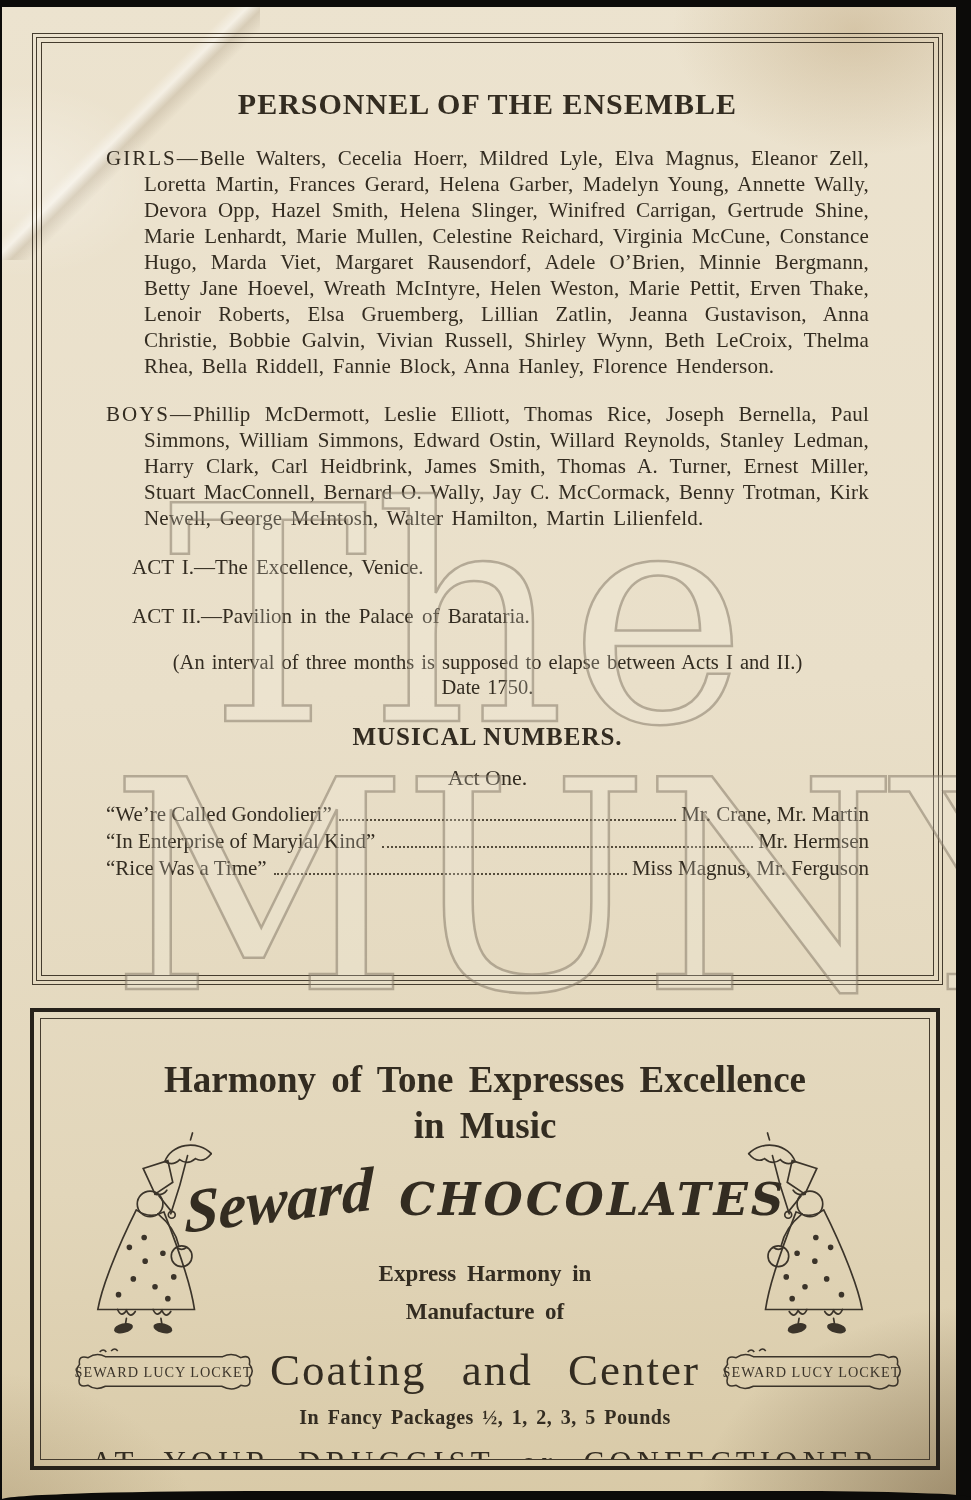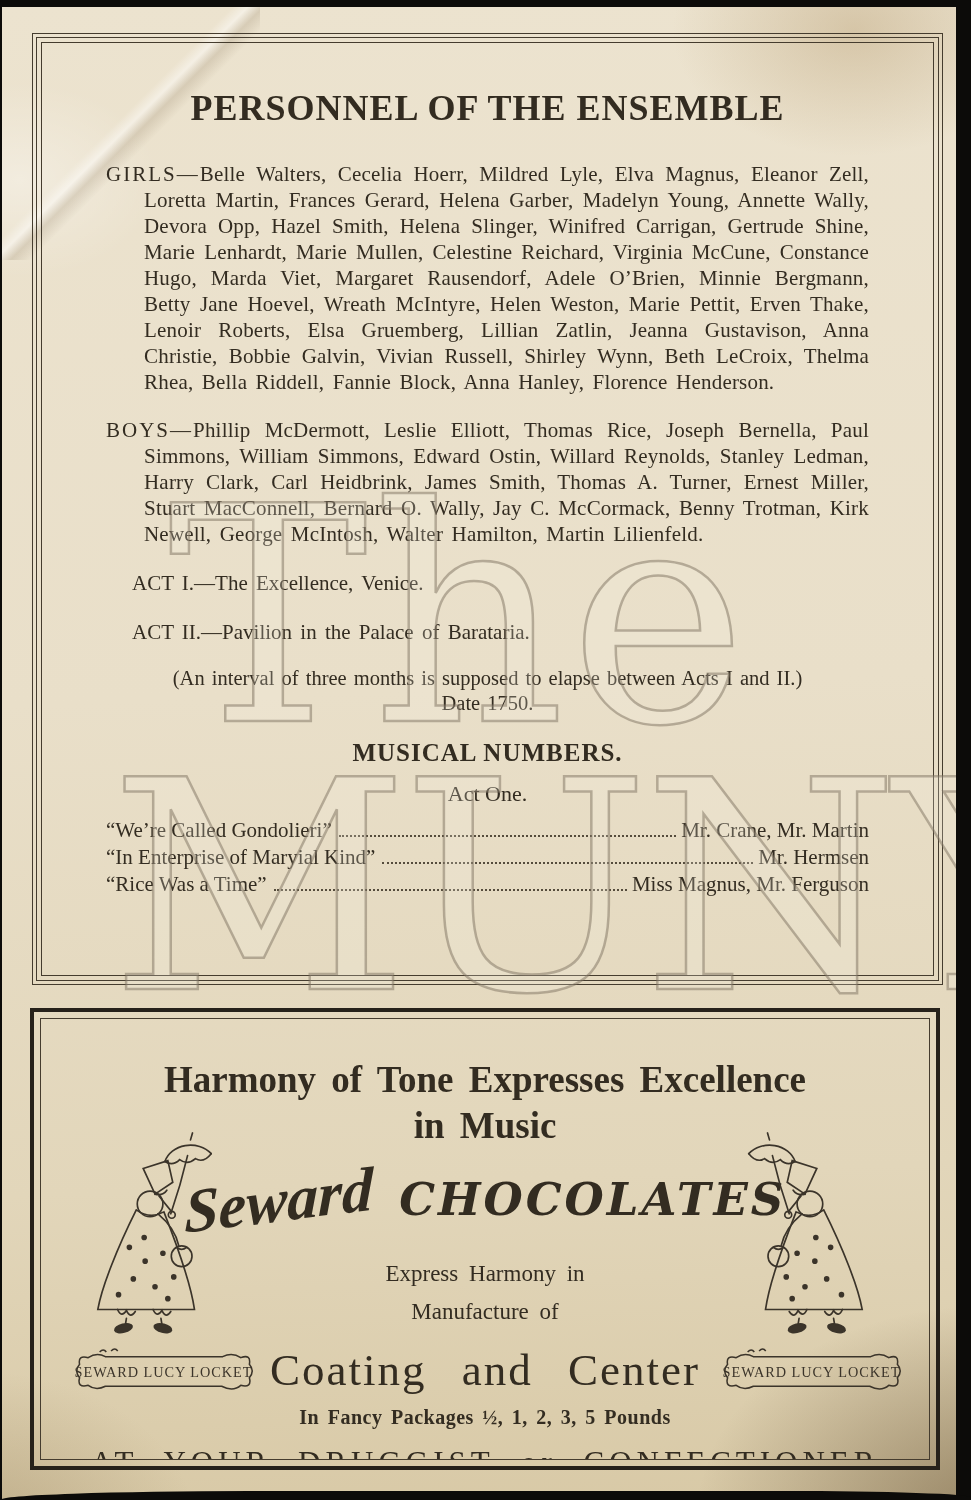--- a/index.html
+++ b/index.html
@@ -28,22 +28,22 @@
   .edge.top{left:0;top:0;width:100%;height:7px;}
   .edge.right{right:0;top:0;width:15px;height:100%;}
   .edge.bottom{left:0;bottom:0;width:100%;height:9px;border-radius:40% 30% 0 0/14px 10px 0 0;}
   .edge.left{left:0;top:0;width:2px;height:100%;}
 
   
   .main-box{position:absolute;left:32px;top:33px;width:911px;height:952px;border:1px solid var(--ink-soft);padding:3px;box-sizing:border-box;}
   .mb2{border:1px solid var(--ink-soft);padding:4px;height:100%;box-sizing:border-box;}
   .mb3{border:1px solid var(--ink-soft);height:100%;box-sizing:border-box;overflow:hidden;padding:0 64px;}
 
-  .h-main{margin:44px 0 0 0;text-align:center;font-size:36px;font-weight:bold;letter-spacing:1px;}
-  .roster{margin:32px 0 0 0;font-size:21px;line-height:26px;text-align:justify;
+  .h-main{margin:44px 0 0 0;text-align:center;font-size:30px;font-weight:bold;letter-spacing:1px;}
+  .roster{margin:24px 0 0 0;font-size:21px;line-height:26px;text-align:justify;
           text-indent:-38px;padding-left:38px;word-spacing:3px;letter-spacing:.2px;}
   .roster + .roster{margin-top:22px;}
   .roster-label{letter-spacing:2px;}
   .h-syn{margin:34px 0 0 0;text-align:center;font-size:29px;font-weight:bold;letter-spacing:1px;}
   .act-line{margin:24px 0 0 0;font-size:21px;padding-left:26px;word-spacing:3px;}
   .note{margin:22px 0 0 0;font-size:20.5px;text-align:center;word-spacing:2px;}
   .note.date{margin-top:2px;}
   .h-mus{margin:24px 0 0 0;text-align:center;font-size:25px;font-weight:bold;letter-spacing:1px;}
   .h-act1{margin:14px 0 0 0;text-align:center;font-size:22px;font-weight:normal;}
   .songs{margin-top:10px;font-size:21px;}
@@ -57,21 +57,21 @@
   .wm.the{left:168px;top:468px;font-size:300px;letter-spacing:4px;}
   .wm.muny{left:110px;top:742px;font-size:292px;letter-spacing:-6px;}
 
   
   .ad-box{position:absolute;left:30px;top:1008px;width:910px;height:462px;border:4px solid #26211a;box-sizing:border-box;}
   .ad-inner{position:relative;margin:6px;border:1px solid var(--ink-soft);height:calc(100% - 12px);box-sizing:border-box;overflow:hidden;}
   .ad-headline{margin:38px 30px 0 30px;text-align:center;font-size:37px;font-weight:bold;line-height:46px;word-spacing:6px;}
   .brand-row{margin-top:16px;text-align:center;white-space:nowrap;}
   .brand-script{display:inline-block;font-size:62px;font-style:italic;font-weight:bold;transform:rotate(-7deg) skewX(-8deg);margin-right:26px;vertical-align:-6px;}
   .brand-name{display:inline-block;font-family:"DejaVu Serif",serif;font-size:45px;font-weight:bold;font-style:italic;letter-spacing:3px;}
-  .ad-sub{margin:6px 0 0 0;text-align:center;font-size:23px;font-weight:normal;word-spacing:5px;line-height:32px;}
+  .ad-sub{margin:6px 0 0 0;text-align:center;font-size:23px;font-weight:bold;word-spacing:5px;line-height:32px;}
   .ad-sub.first{margin-top:22px;}
   .product{margin:16px 0 0 0;text-align:center;font-size:45px;word-spacing:22px;letter-spacing:2px;}
   .packages{margin:10px 0 0 0;text-align:center;font-size:20px;font-weight:bold;letter-spacing:.5px;word-spacing:3px;}
   .cta{margin:16px 0 0 0;text-align:center;font-size:31px;letter-spacing:5px;word-spacing:14px;white-space:nowrap;}
 
   .mascot{position:absolute;top:112px;width:180px;height:268px;}
   .mascot.left{left:30px;}
   .mascot.right{right:30px;}
   .mascot .figure{width:170px;height:212px;}
   .mascot.right .figure{transform:scaleX(-1);}

